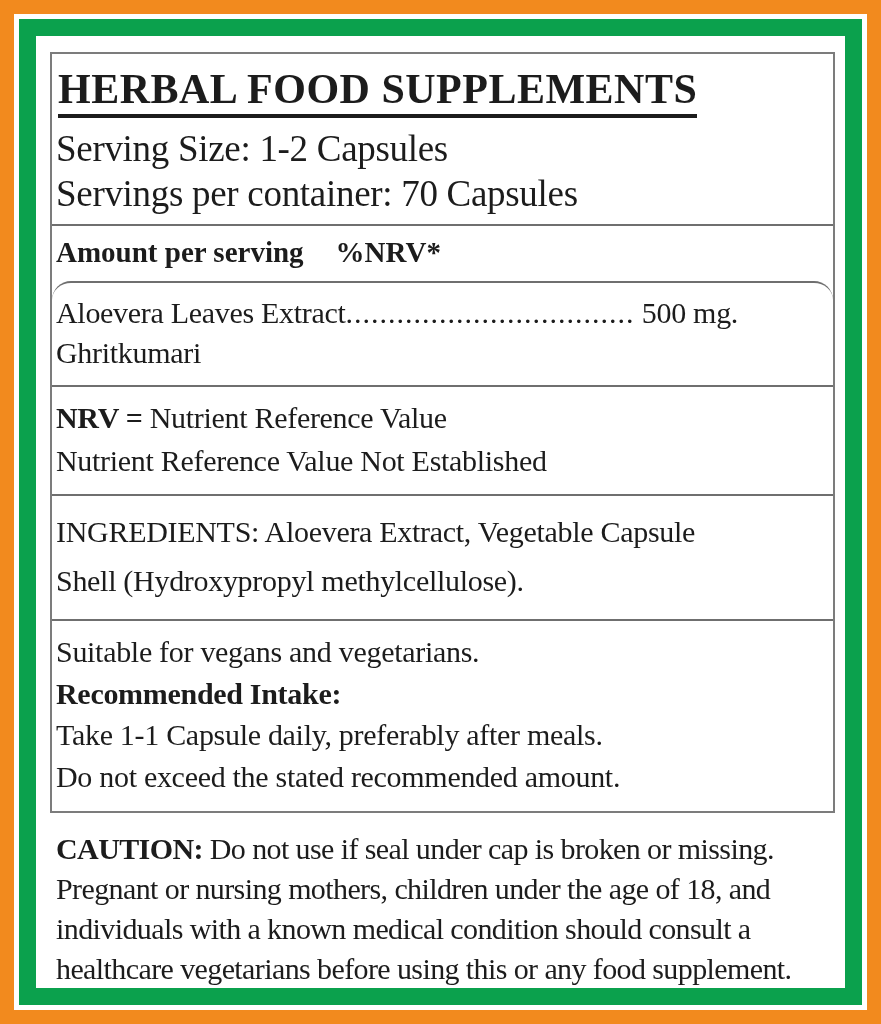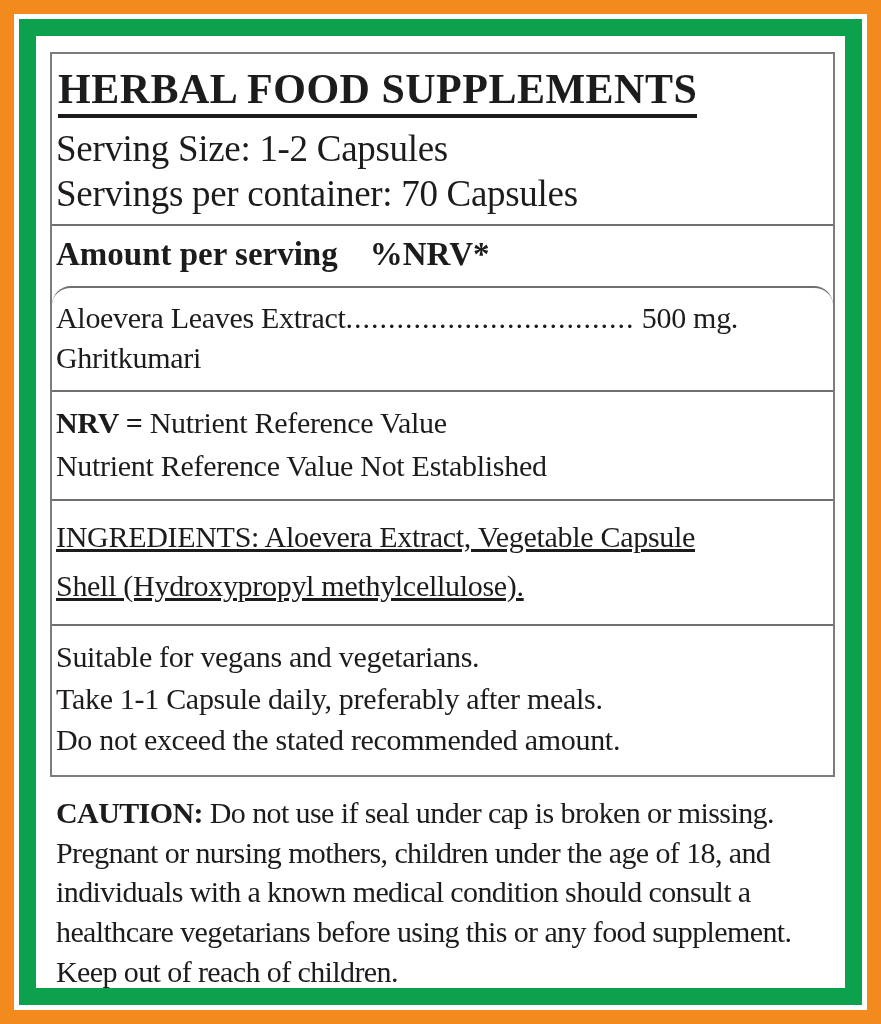--- a/index.html
+++ b/index.html
@@ -54,39 +54,39 @@
   .serving-line{
     font-size:37px;
     font-weight:normal;
     line-height:1.22;
     letter-spacing:-.3px;
     white-space:nowrap;
   }
   .amount-row{
     display:flex;
     align-items:baseline;
-    font-size:33px;
+    font-size:29px;
     font-weight:bold;
     line-height:1.25;
     padding-top:8px;
     padding-bottom:10px;
   }
   .amount-row .nrv-col{margin-left:32px;}
   .body-line{
     font-size:30px;
     line-height:1.34;
     letter-spacing:-.3px;
     white-space:nowrap;
   }
   .nutrient-section{padding-top:10px;padding-bottom:12px;border-radius:19px;}
   .nutrient-row .dots{letter-spacing:1px;}
   .nrv-section{padding-top:10px;padding-bottom:12px;}
   .nrv-section .body-line{line-height:1.42;}
   .ingredients-section{padding-top:12px;padding-bottom:14px;}
-  .ingredients-section .body-line{line-height:1.62;text-decoration:underline;}
+  .ingredients-section .body-line{line-height:1.62;}
   .usage-section{padding-top:10px;padding-bottom:14px;}
   .usage-section .body-line{line-height:1.38;}
   .bold{font-weight:bold;}
   .caution{
     margin:16px 0 0 6px;
     font-size:30px;
     line-height:1.33;
     letter-spacing:-.6px;
   }
   .caution .c-line{white-space:nowrap;}
@@ -130,20 +130,21 @@
             <div class="body-line">Nutrient Reference Value Not Established</div>
           </div>
 
           <div class="section ingredients-section">
             <div class="body-line">INGREDIENTS: Aloevera Extract, Vegetable Capsule</div>
             <div class="body-line">Shell (Hydroxypropyl methylcellulose).</div>
           </div>
 
           <div class="section usage-section">
             <div class="body-line">Suitable for vegans and vegetarians.</div>
+            <div class="body-line bold">Recommended Intake:</div>
             <div class="body-line">Take 1-1 Capsule daily, preferably after meals.</div>
             <div class="body-line">Do not exceed the stated recommended amount.</div>
           </div>
 
         </div>
 
         <div class="caution">
           <div class="c-line">
             <span class="bold">CAUTION:</span>
             <span>Do not use if seal under cap is broken or missing.</span>

